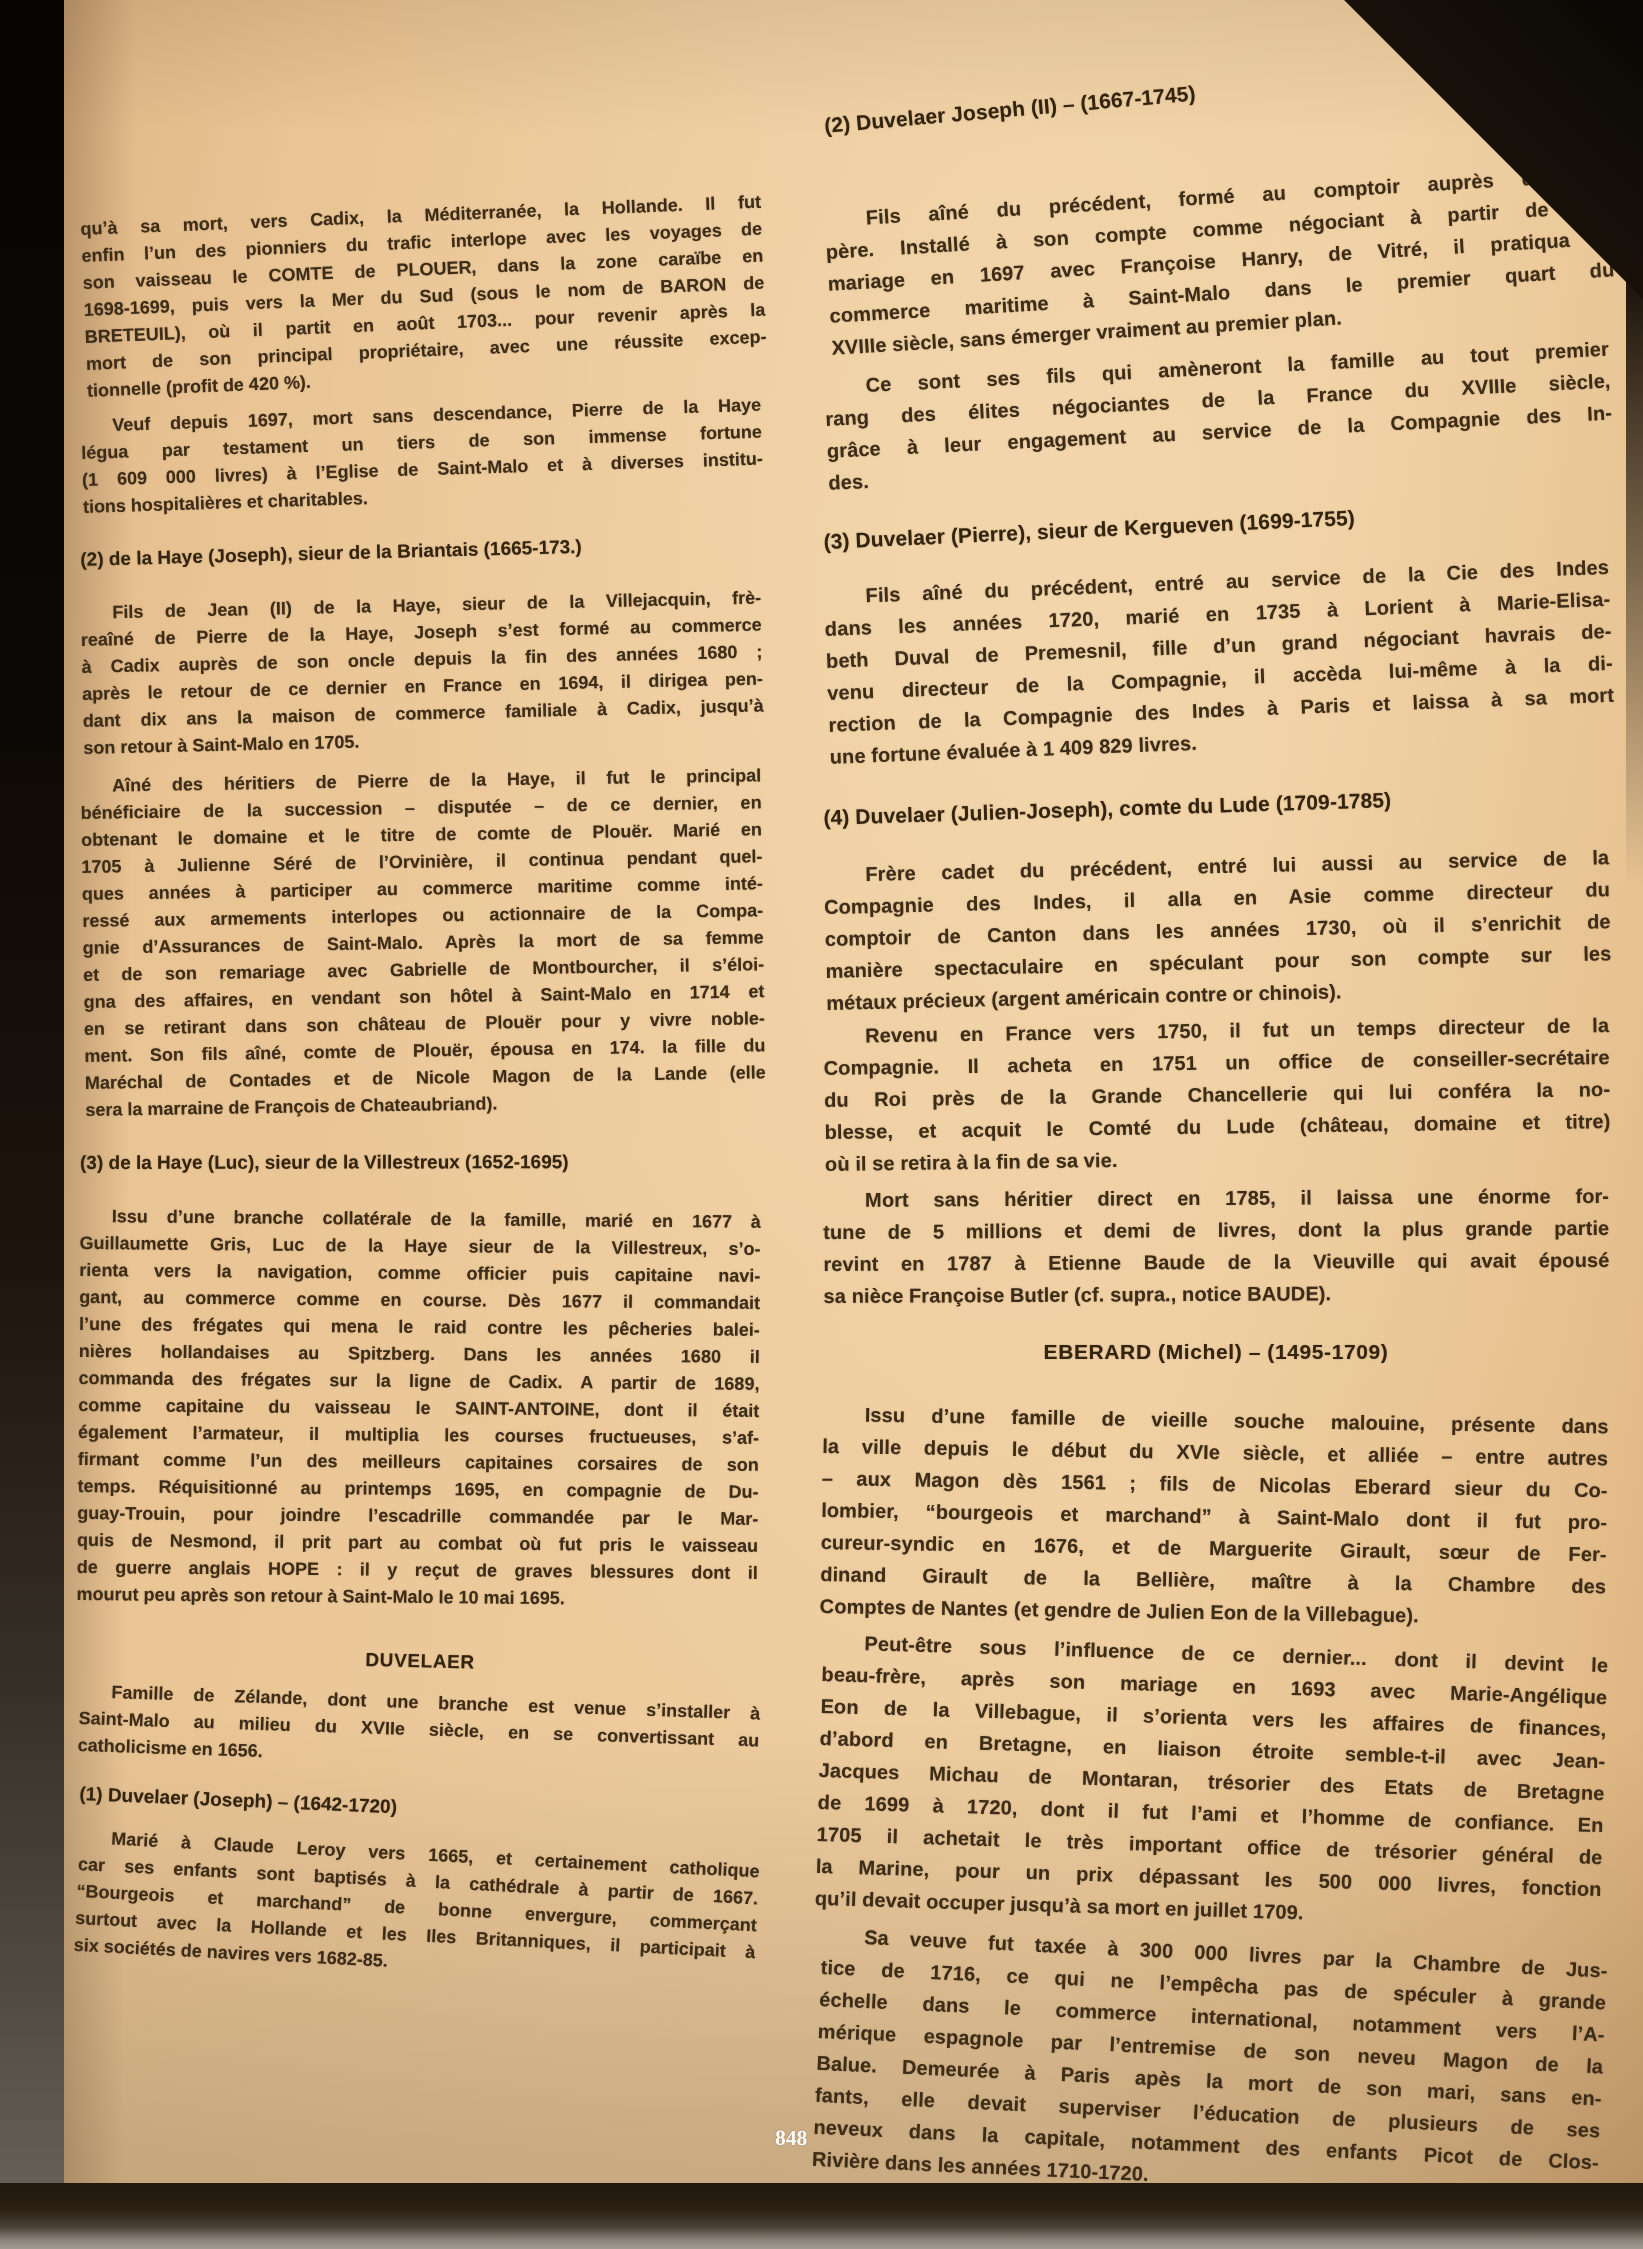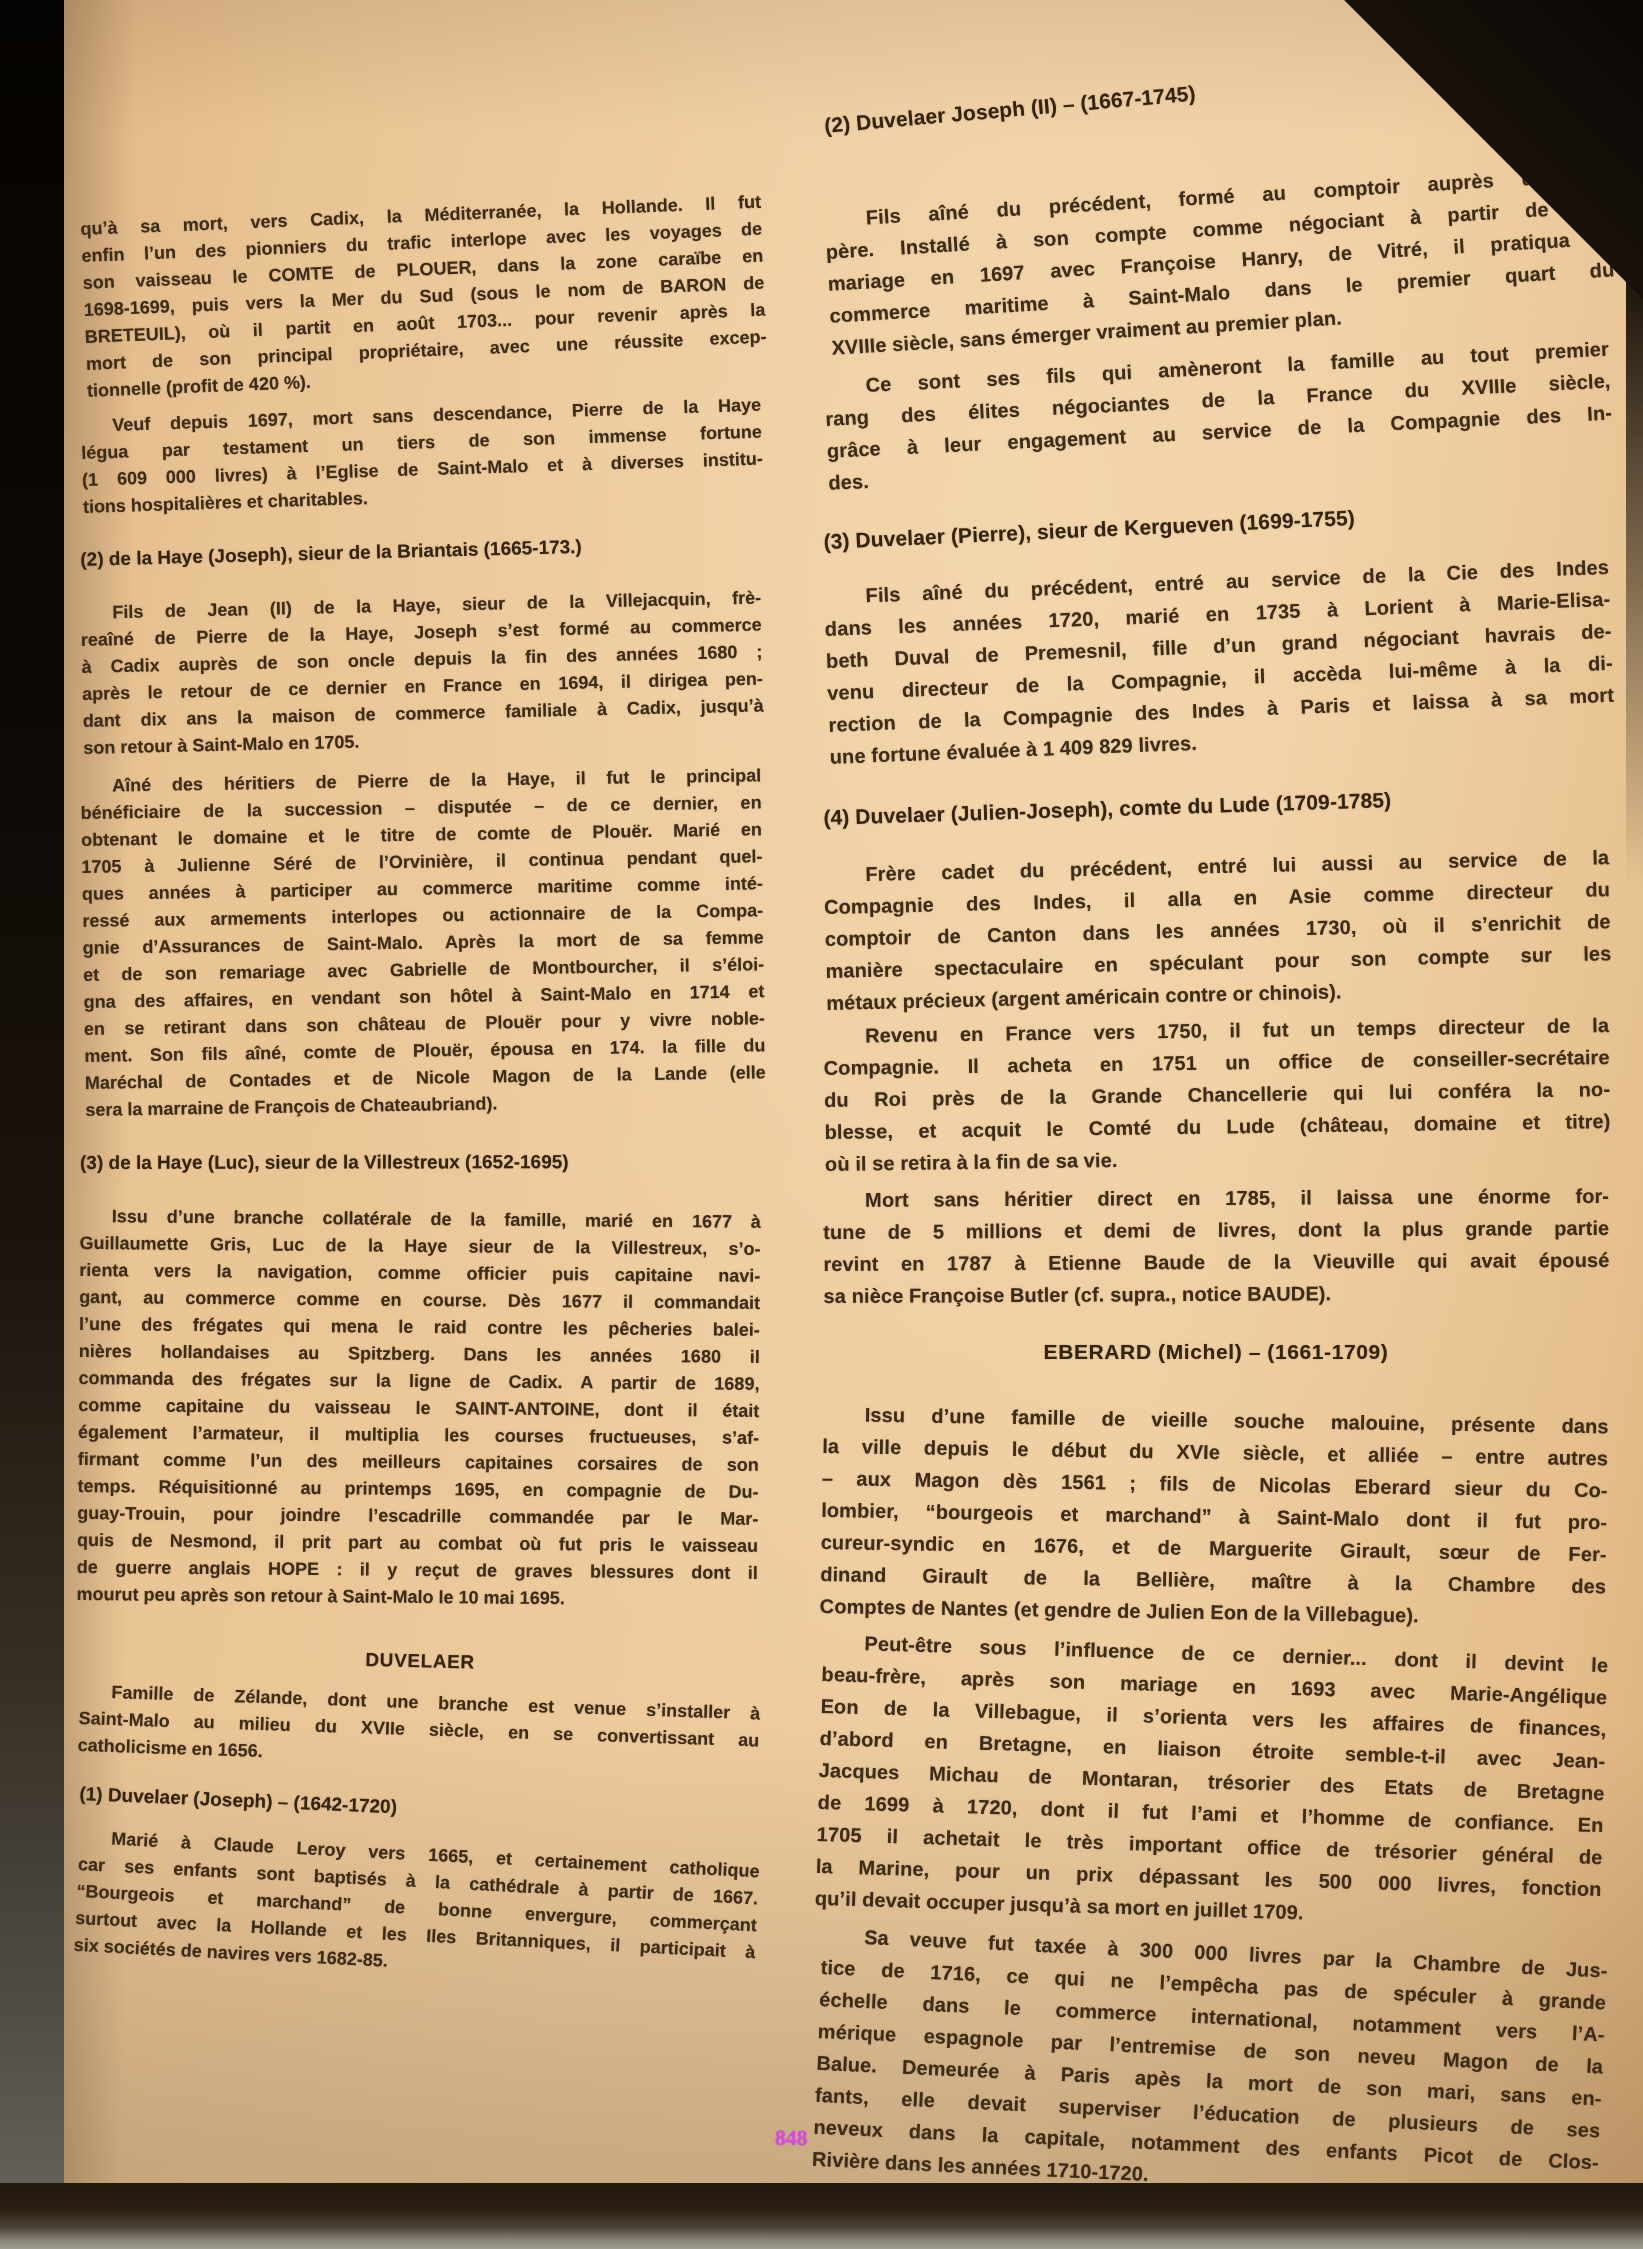--- a/index.html
+++ b/index.html
@@ -65,21 +65,21 @@
   .R7 {transform:rotate(-1.3deg);margin-top:25px;}
   .R8 {transform:rotate(-0.8deg);margin-top:1.4px;}
   .R9 {transform:rotate(-0.3deg);margin-top:4.2px;}
   .R10{transform:rotate(0deg);margin-top:25px;}
   .R11{transform:rotate(0.9deg);margin-top:30.5px;}
   .R12{transform:rotate(1.7deg);margin-top:4.2px;}
   .R13{transform:rotate(2.6deg);margin-top:4.2px;}
 
   .page-num{position:absolute;left:775px;top:2126px;
             font-family:"Liberation Serif",serif;font-size:21.5px;font-weight:700;
-            color:#d946ef;text-shadow:0 0 1.4px rgba(74,56,35,0.5);
+            color:#ffffff;text-shadow:0 0 1.4px rgba(74,56,35,0.5);
             transform:rotate(0.6deg);}
 </style>
 </head>
 <body>
 
 <div class="photo">
 
   <div class="paper"></div>
 
   <div class="col col-left">
@@ -194,21 +194,21 @@
         <div class="line">du Roi près de la Grande Chancellerie qui lui conféra la no-</div>
         <div class="line">blesse, et acquit le Comté du Lude (château, domaine et titre)</div>
         <div class="line last">où il se retira à la fin de sa vie.</div>
       </div>
     <div class="blk R9 para indent">
         <div class="line">Mort sans héritier direct en 1785, il laissa une énorme for-</div>
         <div class="line">tune de 5 millions et demi de livres, dont la plus grande partie</div>
         <div class="line">revint en 1787 à Etienne Baude de la Vieuville qui avait épousé</div>
         <div class="line last">sa nièce Françoise Butler (cf. supra., notice BAUDE).</div>
       </div>
-    <div class="blk R10 hdg center">EBERARD (Michel) – (1661-1709)</div>
+    <div class="blk R10 hdg center">EBERARD (Michel) – (1495-1709)</div>
     <div class="blk R11 para indent">
         <div class="line">Issu d’une famille de vieille souche malouine, présente dans</div>
         <div class="line">la ville depuis le début du XVIe siècle, et alliée – entre autres</div>
         <div class="line">– aux Magon dès 1561 ; fils de Nicolas Eberard sieur du Co-</div>
         <div class="line">lombier, “bourgeois et marchand” à Saint-Malo dont il fut pro-</div>
         <div class="line">cureur-syndic en 1676, et de Marguerite Girault, sœur de Fer-</div>
         <div class="line">dinand Girault de la Bellière, maître à la Chambre des</div>
         <div class="line last">Comptes de Nantes (et gendre de Julien Eon de la Villebague).</div>
       </div>
     <div class="blk R12 para indent">

